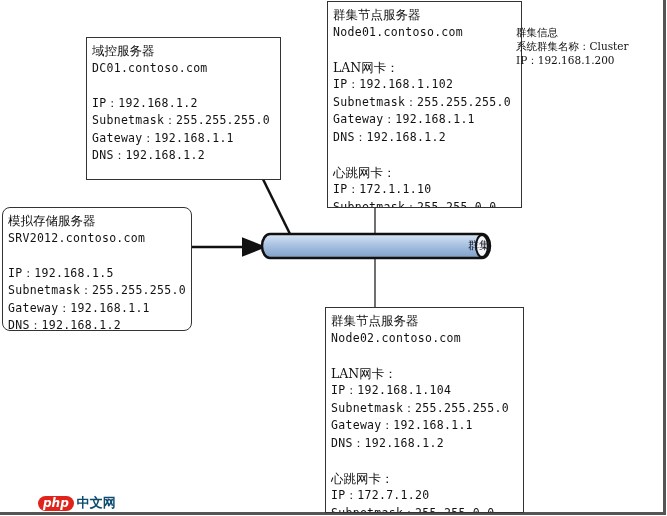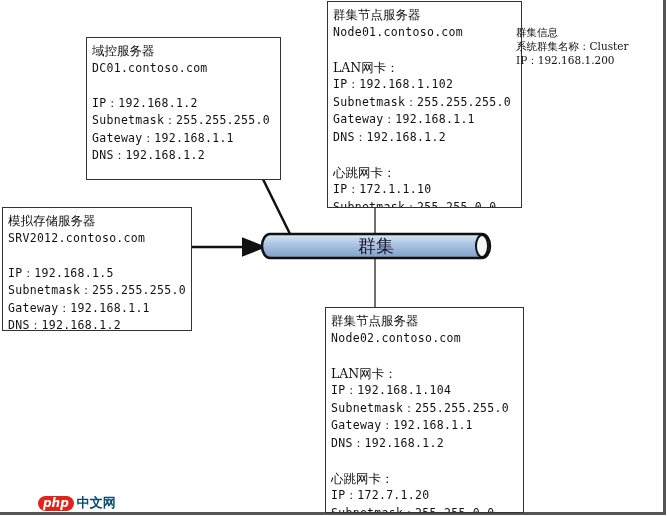--- a/index.html
+++ b/index.html
@@ -7,21 +7,21 @@
          font-family:"DejaVu Serif","Liberation Serif",serif; color:#111; }
   .frame { position:absolute; left:0; top:0; width:663px; height:512px;
            border-right:3px solid #555; border-bottom:3px solid #555; box-sizing:content-box; }
   .box { position:absolute; background:#fff; border:1px solid #333; box-sizing:border-box;
          padding:4px 5px; font-size:12.5px; line-height:17.5px; white-space:nowrap; overflow:hidden; }
   .box .gap { height:17.5px; }
   .mono { font-family:"DejaVu Sans Mono","Liberation Mono",monospace; font-size:11.5px; letter-spacing:0.3px; }
   .info { position:absolute; left:516px; top:25px; font-size:10.5px; line-height:14px; white-space:nowrap; }
   svg.links { position:absolute; left:0; top:0; }
   .cyl-label { position:absolute; left:262px; top:234px; width:228px; height:24px;
-               text-align:center; line-height:24px; font-size:18px; color:#1a1a2a; }
+               text-align:right; line-height:24px; font-size:11px; color:#1a1a2a; }
   .logo { position:absolute; left:2px; top:494px; font-size:13px; font-weight:bold;
           font-family:"DejaVu Sans","Liberation Sans",sans-serif; display:flex; align-items:center; gap:3px; }
   .logo .php { background:#e0241b; color:#fff; border-radius:9px; padding:0 5px; font-style:italic; font-size:12px; line-height:15px;margin-left:36px; }
   .logo .cn { color:#0c4a6e; }
 </style>
 </head>
 <body>
 
 <div class="frame"></div>
 
@@ -75,21 +75,21 @@
   <div class="mono">IP：172.1.1.10</div>
   <div class="mono">Subnetmask：255.255.0.0</div>
 </div>
 
 <div class="info">
   <div>群集信息</div>
   <div>系统群集名称：Cluster</div>
   <div>IP：192.168.1.200</div>
 </div>
 
-<div class="box" style="left:2px;top:207px;width:190px;height:124px;">
+<div class="box" style="left:2px;top:207px;width:190px;height:124px;border-radius:8px;">
   <div>模拟存储服务器</div>
   <div class="mono">SRV2012.contoso.com</div>
   <div class="gap"></div>
   <div class="mono">IP：192.168.1.5</div>
   <div class="mono">Subnetmask：255.255.255.0</div>
   <div class="mono">Gateway：192.168.1.1</div>
   <div class="mono">DNS：192.168.1.2</div>
 </div>
 
 <div class="box" style="left:325px;top:307px;width:199px;height:206px;">

